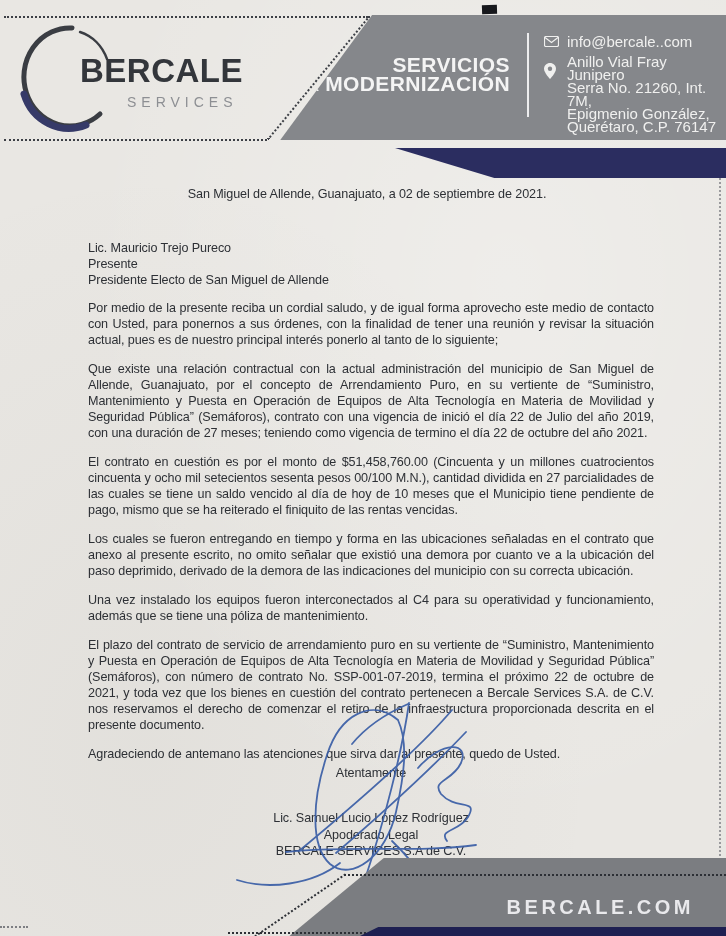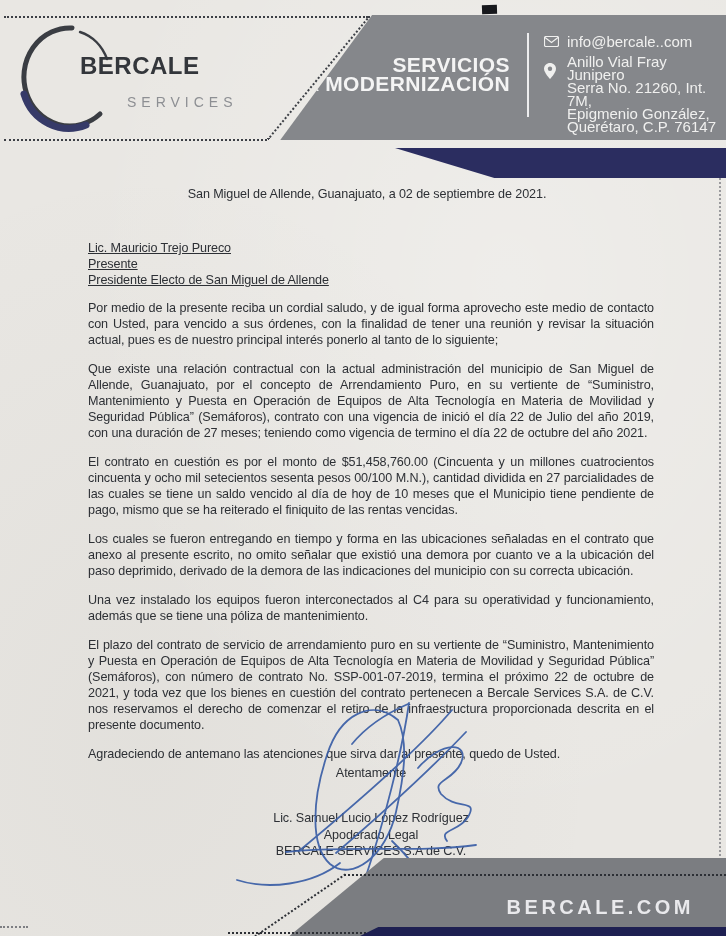--- a/index.html
+++ b/index.html
@@ -9,21 +9,21 @@
     background:
       radial-gradient(ellipse at 70% 30%, rgba(255,255,255,.25), rgba(0,0,0,0) 60%),
       radial-gradient(ellipse at 20% 80%, rgba(120,115,105,.06), rgba(0,0,0,0) 55%),
       #e9e7e3;
     font-family:"Liberation Sans", sans-serif;
     color:#2d3035;
   }
   
   .logo-arcs{position:absolute;left:14px;top:20px;width:112px;height:116px;}
   .brand{
-    position:absolute;left:80px;top:52px;font-size:24px;font-weight:bold;
+    position:absolute;left:80px;top:52px;font-size:33px;font-weight:bold;
     color:#33363b;letter-spacing:.5px;white-space:nowrap;
   }
   .brand-sub{
     position:absolute;left:127px;top:94px;font-size:14px;color:#8d8f93;
     letter-spacing:5px;white-space:nowrap;
   }
   .dot-line{position:absolute;border-top:2px dotted #3c3f45;height:0;}
   .dot-top{left:4px;top:16px;width:364px;}
   .dot-bottom{left:4px;top:139px;width:263px;}
   .dot-diag{left:267px;top:139px;width:160px;transform:rotate(-50.5deg);transform-origin:0 0;}
@@ -46,21 +46,21 @@
   .contact-row svg{display:block;}
   .accent-band{
     position:absolute;left:395px;top:148px;width:331px;height:30px;
     clip-path:polygon(0 0, 100% 0, 100% 100%, 30% 100%);
   }
 
   
   .letter{position:absolute;left:88px;top:186px;width:566px;font-size:12.6px;line-height:16px;letter-spacing:-.1px;}
   .date-line{text-align:center;padding-right:8px;margin:0 0 38px 0;}
   .recipient p{margin:0;}
-  .recipient{margin:0 0 12px 0;text-decoration:underline;}
+  .recipient{margin:0 0 12px 0;}
   .letter .para{margin:0 0 13px 0;text-align:justify;}
   .closing{position:absolute;left:0;top:579px;width:566px;text-align:center;font-size:12.6px;}
   .signatory{position:absolute;left:0;top:624px;width:566px;text-align:center;font-size:12.6px;line-height:16.5px;}
   .signatory .bold{font-weight:normal;}
 
   
   .signature{position:absolute;left:0;top:0;width:726px;height:936px;pointer-events:none;}
 
   
   .footer-gray{
@@ -142,21 +142,21 @@
 
   <div class="accent-band" style="background:#2b2d60;"></div>
 
   <div class="letter">
     <p class="date-line">San Miguel de Allende, Guanajuato, a 02 de septiembre de 2021.</p>
     <div class="recipient">
       <p>Lic. Mauricio Trejo Pureco</p>
       <p>Presente</p>
       <p>Presidente Electo de San Miguel de Allende</p>
     </div>
-    <p class="para">Por medio de la presente reciba un cordial saludo, y de igual forma aprovecho este medio de contacto con Usted, para vencido a sus órdenes, con la finalidad de tener una reunión y revisar la situación actual, pues es de nuestro principal interés ponerlo al tanto de lo siguiente;</p>
+    <p class="para">Por medio de la presente reciba un cordial saludo, y de igual forma aprovecho este medio de contacto con Usted, para ponernos a sus órdenes, con la finalidad de tener una reunión y revisar la situación actual, pues es de nuestro principal interés ponerlo al tanto de lo siguiente;</p>
     <p class="para">Que existe una relación contractual con la actual administración del municipio de San Miguel de Allende, Guanajuato, por el concepto de Arrendamiento Puro, en su vertiente de “Suministro, Mantenimiento y Puesta en Operación de Equipos de Alta Tecnología en Materia de Movilidad y Seguridad Pública” (Semáforos), contrato con una vigencia de inició el día 22 de Julio del año 2019, con una duración de 27 meses; teniendo como vigencia de termino el día 22 de octubre del año 2021.</p>
     <p class="para">El contrato en cuestión es por el monto de $51,458,760.00 (Cincuenta y un millones cuatrocientos cincuenta y ocho mil setecientos sesenta pesos 00/100 M.N.), cantidad dividida en 27 parcialidades de las cuales se tiene un saldo vencido al día de hoy de 10 meses que el Municipio tiene pendiente de pago, mismo que se ha reiterado el finiquito de las rentas vencidas.</p>
     <p class="para">Los cuales se fueron entregando en tiempo y forma en las ubicaciones señaladas en el contrato que anexo al presente escrito, no omito señalar que existió una demora por cuanto ve a la ubicación del paso deprimido, derivado de la demora de las indicaciones del municipio con su correcta ubicación.</p>
     <p class="para">Una vez instalado los equipos fueron interconectados al C4 para su operatividad y funcionamiento, además que se tiene una póliza de mantenimiento.</p>
     <p class="para">El plazo del contrato de servicio de arrendamiento puro en su vertiente de “Suministro, Mantenimiento y Puesta en Operación de Equipos de Alta Tecnología en Materia de Movilidad y Seguridad Pública” (Semáforos), con número de contrato No. SSP-001-07-2019, termina el próximo 22 de octubre de 2021, y toda vez que los bienes en cuestión del contrato pertenecen a Bercale Services S.A. de C.V. nos reservamos el derecho de comenzar el retiro de la infraestructura proporcionada descrita en el presente documento.</p>
     <p class="para">Agradeciendo de antemano las atenciones que sirva dar al presente, quedo de Usted.</p>
     <div class="closing">Atentamente</div>
     <div class="signatory">
       <div>Lic. Samuel Lucio López Rodríguez</div>
       <div class="bold">Apoderado Legal</div>

